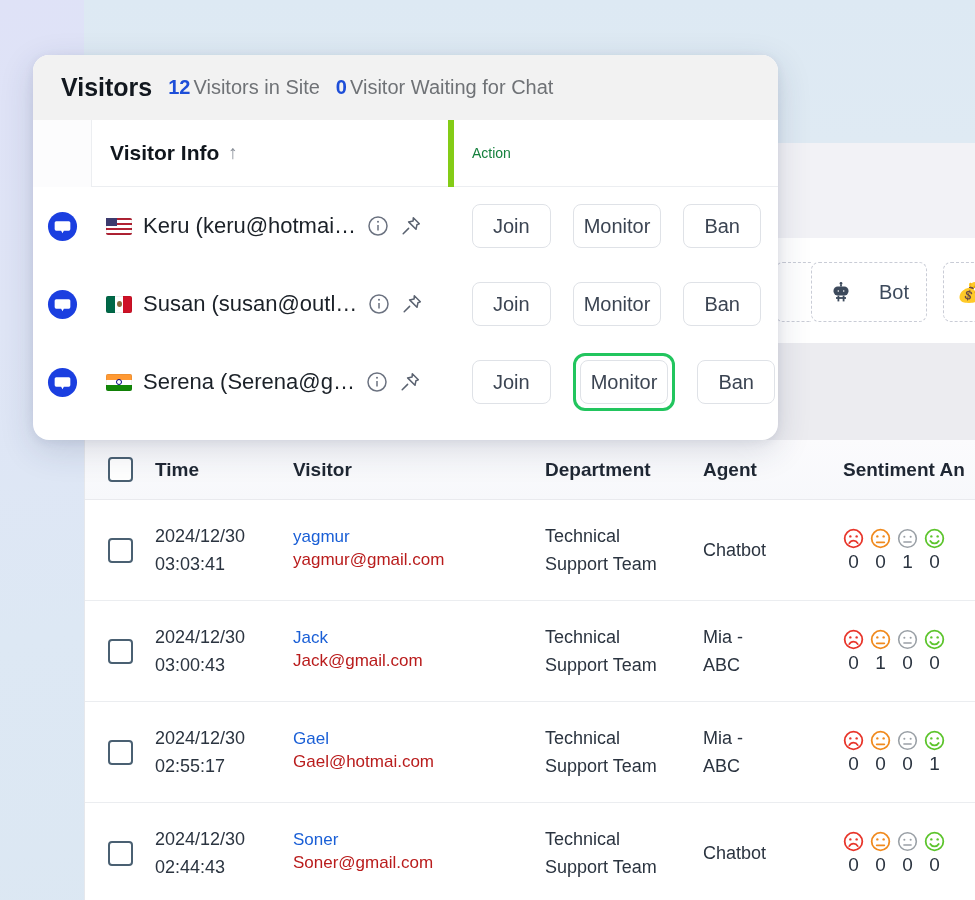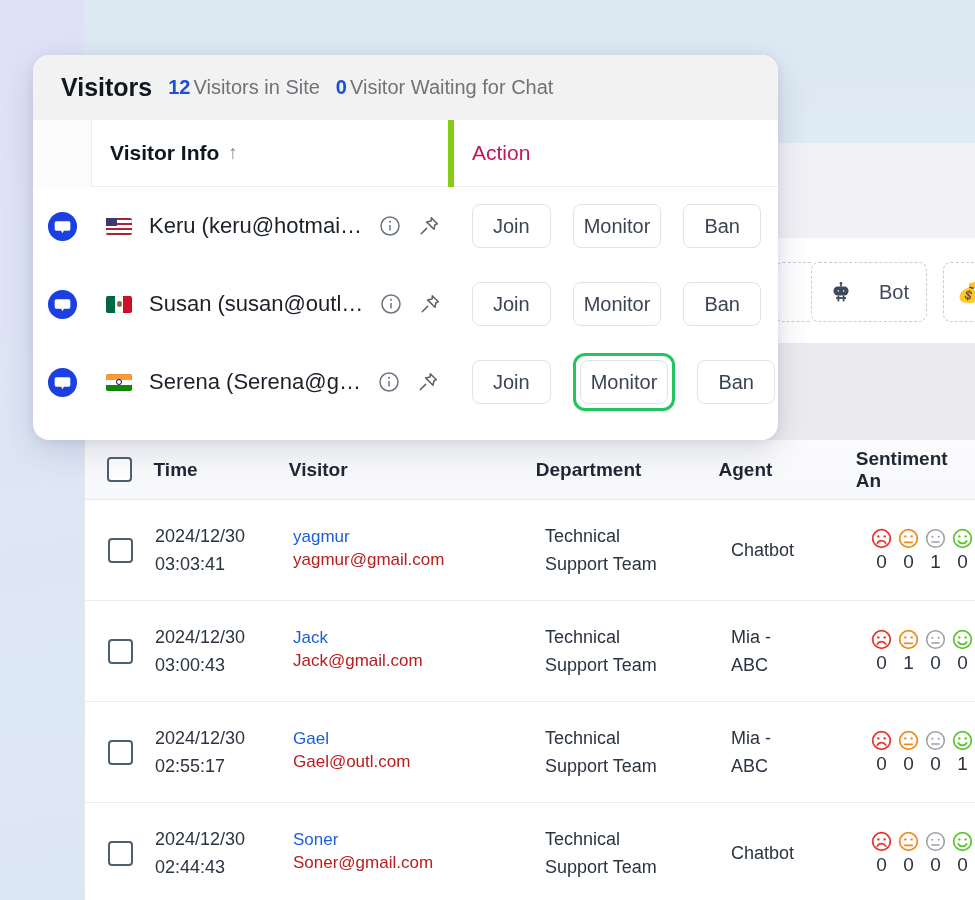--- a/index.html
+++ b/index.html
@@ -70,21 +70,21 @@
   .dt-row {
     display: flex; align-items: center;
     height: 101px;
     border-bottom: 1px solid #ebedf0;
     font-size: 18px; color: #2b3440;
   }
   .c-check { width: 70px; display:flex; justify-content:center; align-items:center; }
   .c-time  { width: 138px; }
   .c-visitor { width: 252px; }
   .c-dept  { width: 158px; }
-  .c-agent { width: 140px; margin-left: 28px; }
+  .c-agent { width: 140px; }
   .c-sent  { flex: 1 1 auto; }
 
   .ckbox {
     width: 25px; height: 25px;
     border: 2px solid #4a6072;
     border-radius: 4px;
     background: #fff;
     display: block;
   }
   .two-line { line-height: 1.58; }
@@ -120,27 +120,27 @@
   .vp-stat b { color: #1d4ed8; font-weight: 700; margin-right: 3px; }
 
   .vp-colhead {
     height: 67px; display: flex; align-items: center;
     border-bottom: 1px solid #eceef1;
     background: #fff;
   }
   .vp-ch-spacer { width: 59px; height: 67px; background:#fcfcfd; border-right: 1px solid #eceef1; }
   .vp-ch-info { width: 362px; padding-left: 18px; font-size: 21px; font-weight: 700; color: #10161d;
                 display:flex; align-items:center; gap: 9px; border-right: 6px solid #84cc16; height:67px;}
-  .vp-ch-action { padding-left: 18px; font-size: 21px; color: #be185d; }
+  .vp-ch-action { padding-left: 18px; font-size: 14px; color: #15803d; }
   .sort-arrow { font-size: 19px; color: #8a9099; font-weight: 400; }
 
   .vp-row { height: 78px; display: flex; align-items: center; background:#fff; }
   .vp-bubble-cell { width: 59px; display:flex; justify-content:center; align-items:center; }
   .bubble { width: 31px; height: 31px; display:block; }
-  .vp-info-cell { width: 362px; display: flex; align-items: center; gap: 17px; padding-left: 14px; }
+  .vp-info-cell { width: 362px; display: flex; align-items: center; gap: 11px; padding-left: 14px; }
   .vname { font-size: 22px; color: #1b2128; white-space: nowrap; overflow: hidden;
            text-overflow: ellipsis; max-width: 218px; }
   .ico-btn { width: 22px; height: 22px; display:block; flex: 0 0 auto; }
   .pin-btn { width: 22px; height: 22px; display:block; flex: 0 0 auto; }
   .vp-action-cell { display: flex; align-items: center; gap: 22px; padding-left: 18px; position: relative; }
 
   .act-btn {
     border: 1px solid #dfe2e7; background: #fff;
     border-radius: 8px;
     font-size: 20px; color: #3b4452;
@@ -339,21 +339,21 @@
   <div class="dt-row">
     <div class="c-check">
       <span class="ckbox"></span>
     </div>
     <div class="c-time two-line">
       <div>2024/12/30</div>
       <div>02:55:17</div>
     </div>
     <div class="c-visitor">
       <span class="vis-name">Gael</span>
-      <span class="vis-link">Gael@outl.com</span>
+      <span class="vis-link">Gael@hotmai.com</span>
     </div>
     <div class="c-dept dept-txt">
       <div>Technical</div>
       <div>Support Team</div>
     </div>
     <div class="c-agent agent-txt">
       <div>Mia -</div>
       <div>ABC</div>
     </div>
     <div class="c-sent">

